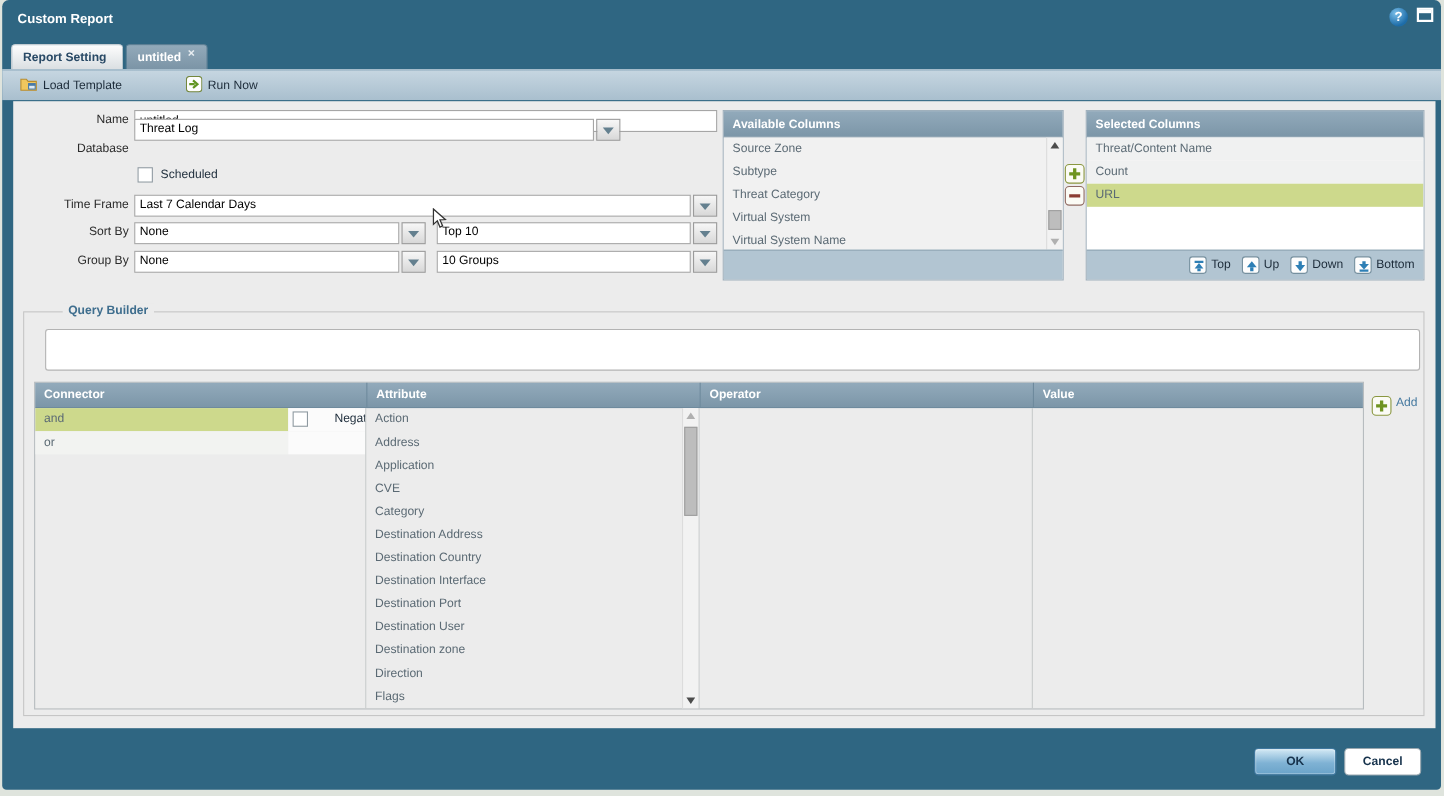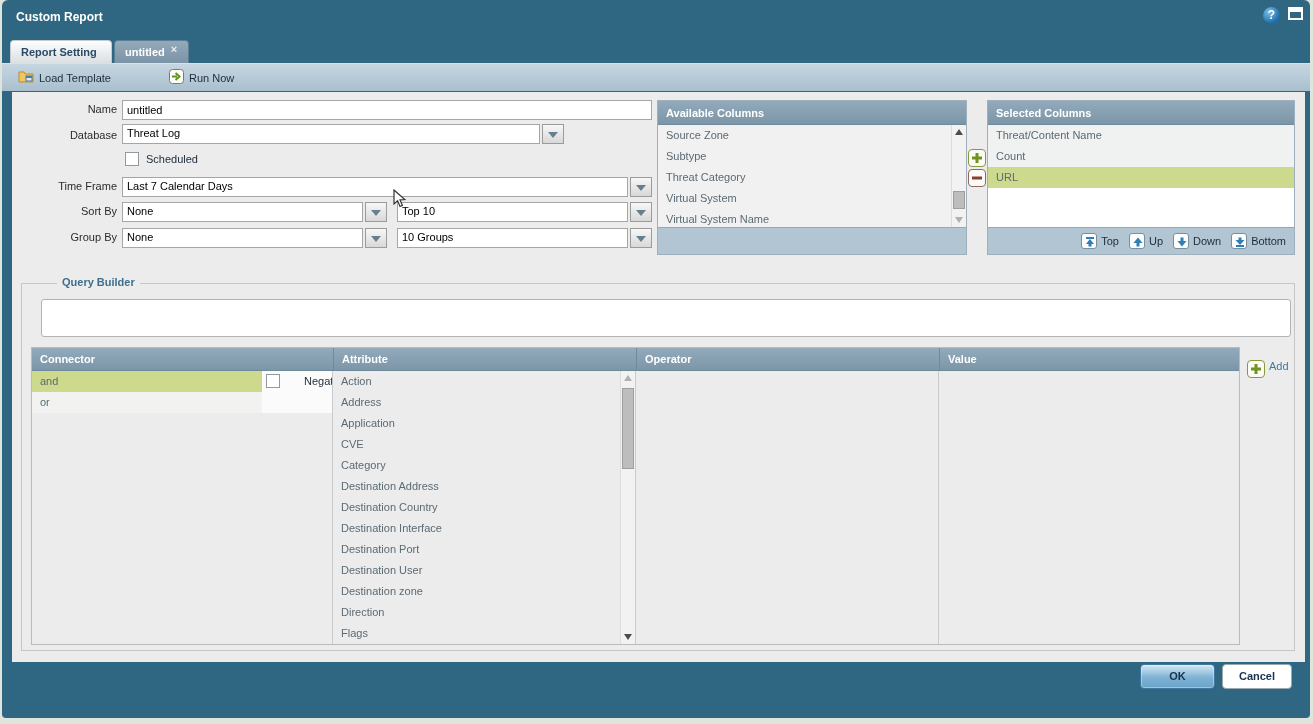--- a/index.html
+++ b/index.html
@@ -96,21 +96,21 @@
   .conn-row.has-negate .negate-wrap { display:block; }
   .negate-wrap .checkbox { left:4px; top:3px; }
   .negate-lbl { position:absolute; left:24px; top:4px; color:#1d2c3a;padding-left:18px; }
   .attr-list { position:absolute; left:0; top:0; right:15px; bottom:0; }
 
   
   .add-btn { position:absolute; left:1235px; top:268px; display:flex; gap:4px; cursor:pointer; }
   .add-btn .lbl { color:#44789f; }
 
   
-  .dlg-footer { position:absolute; left:0; right:0; bottom:0; height:72px;margin-top:20px; }
+  .dlg-footer { position:absolute; left:0; right:0; bottom:0; height:56px;margin-top:20px; }
   .btn { position:absolute; top:18px; height:25px; border-radius:4px; font-family:inherit; font-size:11px; font-weight:bold; color:#16324c; text-align:center; line-height:23px; cursor:pointer; }
   .btn.ok { left:1138px; width:75px; background:linear-gradient(#d3e9f5,#7fb2d4 55%,#6aa3c9); border:1px solid #3f779e; box-shadow:0 0 0 1px rgba(255,255,255,.35) inset; }
   .btn.cancel { left:1220px; width:70px; background:#ffffff; border:1px solid #9aa8b0; }
 
   .cursor { position:absolute; left:381px; top:97px; pointer-events:none; }
 </style>
 </head>
 <body>
 
 <div class="dialog">
@@ -152,21 +152,21 @@
       <span>Run Now</span>
     </div>
   </div>
 
   <div class="content">
 
     <div class="f-label" style="top:11px;">Name</div>
     <input class="t-input" style="left: 110px; top: 8px; width: 530px;" value="untitled">
 
     <div class="f-label" style="top:37px;">Database</div>
-    <div class="combo" style="left:110px; top:32px; width:442px;">
+    <div class="combo" style="left:110px; top:16px; width:442px;">
       <span class="c-text">Threat Log</span>
       <span class="c-btn">
           <i class="tri-dn"></i>
         </span>
     </div>
 
     <span class="checkbox" style="left:113px; top:60px;"></span>
     <div style="position:absolute; left:134px; top:61px;">Scheduled</div>
 
     <div class="f-label" style="top:88px;">Time Frame</div>

